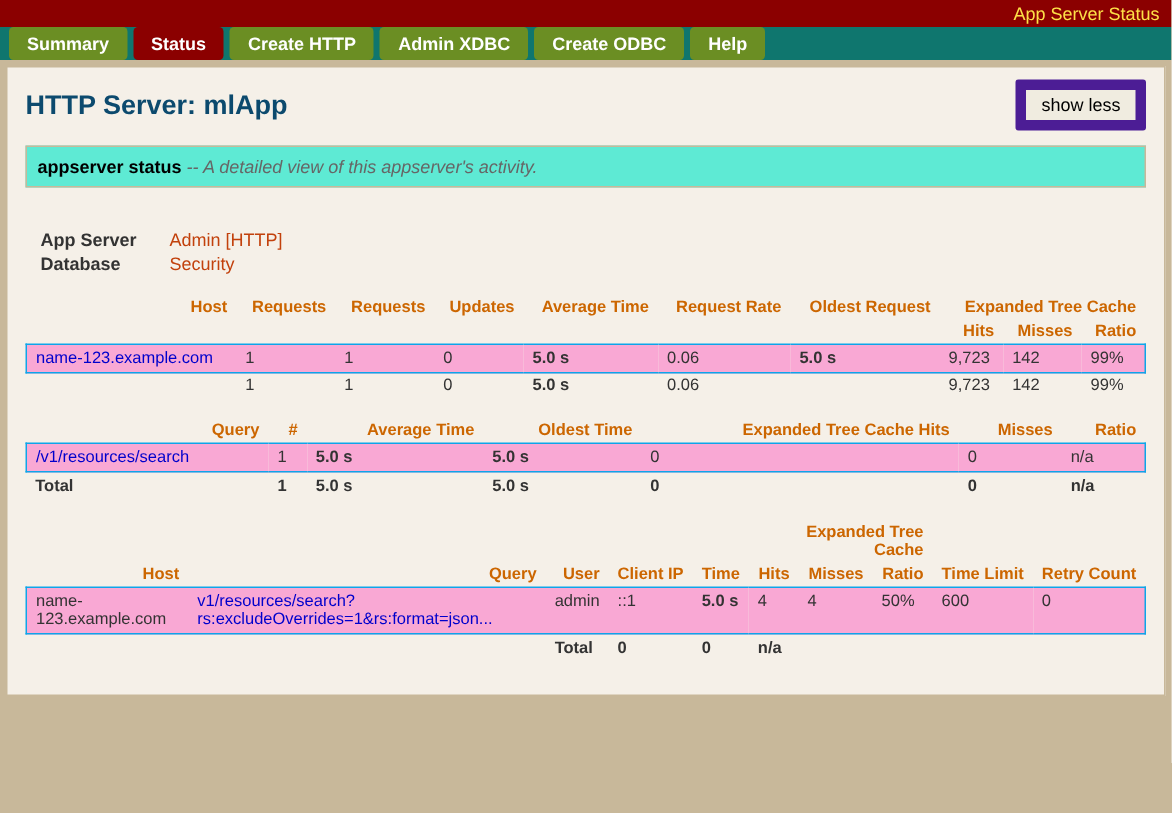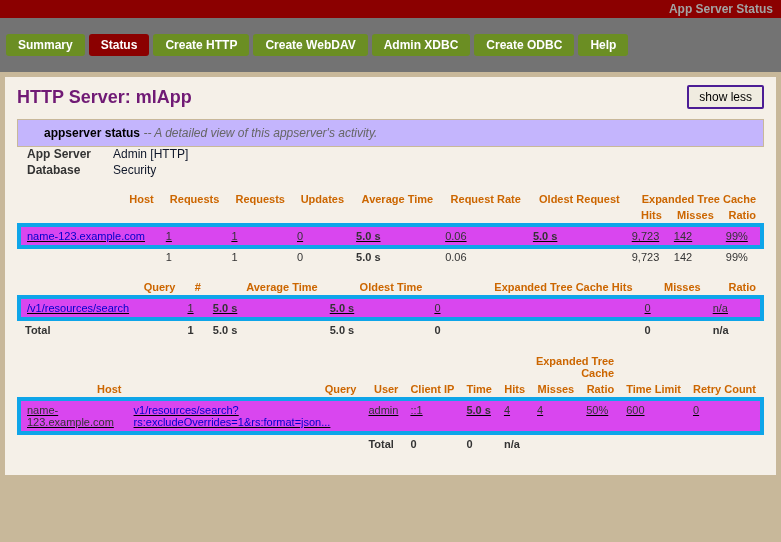--- a/index.html
+++ b/index.html
@@ -6,32 +6,32 @@
     body {
       font-family: Arial, Helvetica, sans-serif;
       font-size: 12px;
       background: #c8b89a;
       width: 781px;
       min-height: 542px;
     }
     
     .top-bar {
       background: #8b0000;
-      color: #a3a3a3;
+      color: #fde047;
       text-align: right;
       padding: 2px 8px;
       font-size: 12px;
-      font-weight: bold;
+      font-weight: normal;
     }
     
     .nav-tabs {
-      background: #737373;
+      background: #0f766e;
       display: flex;
       align-items: center;
-      padding: 16px 6px;
+      padding: 0 6px;
       gap: 4px;
     }
     .nav-tab {
       background: #6b8e23;
       color: white;
       border: none;
       padding: 4px 12px;
       cursor: pointer;
       font-size: 12px;
       font-weight: bold;
@@ -49,38 +49,38 @@
       padding: 8px 12px;
       border: 1px solid #c8b89a;
     }
     .page-header {
       display: flex;
       justify-content: space-between;
       align-items: center;
       margin-bottom: 10px;
     }
     .page-title {
-      color: #701a75;
+      color: #0c4a6e;
       font-size: 18px;
       font-weight: bold;
     }
     .show-less-btn {
       background: #f0ece0;
-      border: 2px solid #4c1d95;
+      border: 7px solid #4c1d95;
       padding: 3px 10px;
       cursor: pointer;
       font-size: 12px;
       border-radius: 2px;
     }
     
     .status-desc {
-      background: #c4b5fd;
+      background: #5eead4;
       border: 1px solid #c8b89a;
-      padding: 6px 26px;
-      margin-bottom: 0;
+      padding: 6px 7px;
+      margin-bottom: 28px;
     }
     .status-desc .label {
       font-weight: bold;
     }
     .status-desc .desc {
       color: #666;
       font-style: italic;
     }
     
     .info-table {
@@ -91,21 +91,21 @@
       display: flex;
       gap: 6px;
       margin-bottom: 2px;
     }
     .info-key {
       font-weight: bold;
       color: #333;
       min-width: 80px;
     }
     .info-val {
-      color: #0f172a;
+      color: #c2410c;
     }
     
     .data-table {
       width: 100%;
       border-collapse: collapse;
       margin-bottom: 14px;
       font-size: 11px;
     }
     .data-table th {
       color: #cc6600;
@@ -114,23 +114,22 @@
       padding: 2px 6px;
       border-bottom: none;
       vertical-align: bottom;
     }
     .data-table td {
       padding: 3px 6px;
       color: #333;
       vertical-align: top;
     }
     .data-table tr.data-row {
-      background: #d946ef;
-      border: 4px solid #0ea5e9;
-      text-decoration: underline;
+      background: #f9a8d4;
+      border: 1px solid #0ea5e9;
     }
     .data-table tr.total-row td {
       font-weight: bold;
     }
     .col-header-group {
       text-align: center;
       color: #cc6600;
       font-weight: bold;
       border-bottom: 1px solid #cc6600;
       padding: 2px 6px;
@@ -147,21 +146,20 @@
 <body>
 
 <div class="top-bar">
   <span>App Server Status</span>
 </div>
 
 <div class="nav-tabs">
   <button class="nav-tab">Summary</button>
   <button class="nav-tab active">Status</button>
   <button class="nav-tab">Create HTTP</button>
-  <button class="nav-tab">Create WebDAV</button>
   <button class="nav-tab">Admin XDBC</button>
   <button class="nav-tab">Create ODBC</button>
   <button class="nav-tab">Help</button>
 </div>
 
 <div class="main-content">
   <div class="page-header">
     <span class="page-title">HTTP Server: mlApp</span>
     <button class="show-less-btn">show less</button>
   </div>

